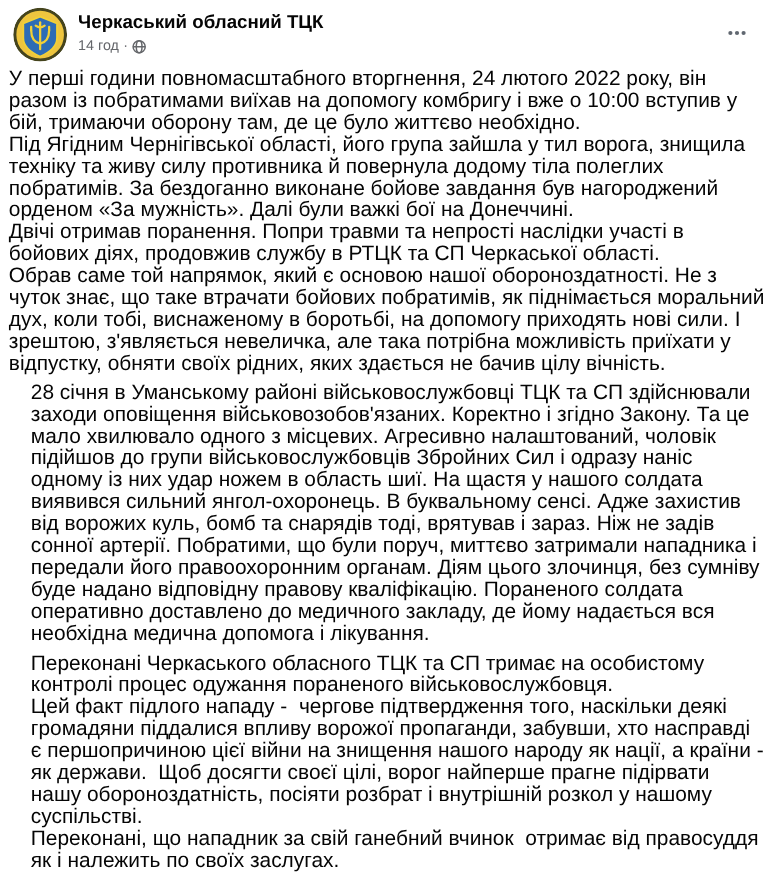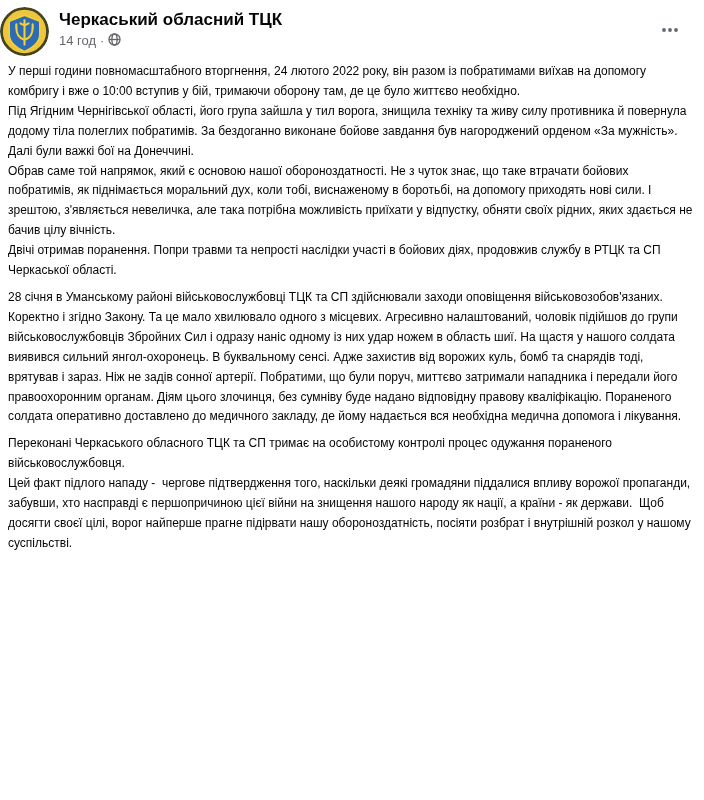--- a/index.html
+++ b/index.html
@@ -10,42 +10,42 @@
     overflow: hidden;
     font-family: "Liberation Sans", sans-serif;
     color: #050505;
   }
   .post { width: 704px; background: #ffffff; position: relative; }
 
   
   .post-header {
     display: flex;
     align-items: flex-start;
-    padding: 7px 16px 4px 0;
+    padding: 7px 16px 4px 12px;
     position: relative;
   }
   .avatar {
     width: 49px;
     height: 49px;
     border-radius: 50%;
     flex: 0 0 auto;
     cursor: pointer;
     display: block;
   }
   .header-text { margin-left: 10px; padding-top: 3px; }
   .page-name {
     font-size: 17px;
     font-weight: 700;
     color: #050505;
     line-height: 20px;
     cursor: pointer;
   }
   .meta {
     display: flex;
-    align-items: flex-start;
+    align-items: flex-end;
     gap: 4px;
     margin-top: 3px;
     font-size: 13px;
     color: #65676b;
     line-height: 16px;
   }
   .globe { display: inline-flex; align-items: center; }
   .more-btn {
     position: absolute;
     right: 18px;
@@ -55,25 +55,25 @@
     display: flex;
     align-items: center;
     justify-content: center;
     border-radius: 6px;
     cursor: pointer;
   }
 
   
   .post-body {
     padding: 2px 8px 0 8px;
-    font-size: 12px;
+    font-size: 19px;
     line-height: 19.9px;
     color: #050505;
   }
-  .block + .block { margin-top: 7px; }
+  .block + .block { margin-top: 7px; margin-left: 20px; }
   .para { white-space: pre-wrap; }
 </style>
 </head>
 <body>
 
 <div class="post">
 
   <div class="post-header">
 
     <svg class="avatar" viewBox="0 0 48 48" aria-hidden="true">
@@ -108,25 +108,26 @@
         <circle cx="10" cy="10" r="1.9" fill="#606770"></circle>
         <circle cx="16" cy="10" r="1.9" fill="#606770"></circle>
       </svg>
     </div>
   </div>
 
   <div class="post-body">
     <div class="block">
       <div class="para">У перші години повномасштабного вторгнення, 24 лютого 2022 року, він разом із побратимами виїхав на допомогу комбригу і вже о 10:00 вступив у бій, тримаючи оборону там, де це було життєво необхідно.</div>
       <div class="para">Під Ягідним Чернігівської області, його група зайшла у тил ворога, знищила техніку та живу силу противника й повернула додому тіла полеглих побратимів. За бездоганно виконане бойове завдання був нагороджений орденом «За мужність». Далі були важкі бої на Донеччині.</div>
+      <div class="para">Двічі отримав поранення. Попри травми та непрості наслідки участі в бойових діях, продовжив службу в РТЦК та СП Черкаської області.</div>
       <div class="para">Обрав саме той напрямок, який є основою нашої обороноздатності. Не з чуток знає, що таке втрачати бойових побратимів, як піднімається моральний дух, коли тобі, виснаженому в боротьбі, на допомогу приходять нові сили. І зрештою, з'являється невеличка, але така потрібна можливість приїхати у відпустку, обняти своїх рідних, яких здається не бачив цілу вічність.</div>
-      <div class="para">Двічі отримав поранення. Попри травми та непрості наслідки участі в бойових діях, продовжив службу в РТЦК та СП Черкаської області.</div>
     </div>
     <div class="block">
       <div class="para">28 січня в Уманському районі військовослужбовці ТЦК та СП здійснювали заходи оповіщення військовозобов'язаних. Коректно і згідно Закону. Та це мало хвилювало одного з місцевих. Агресивно налаштований, чоловік підійшов до групи військовослужбовців Збройних Сил і одразу наніс одному із них удар ножем в область шиї. На щастя у нашого солдата виявився сильний янгол-охоронець. В буквальному сенсі. Адже захистив від ворожих куль, бомб та снарядів тоді, врятував і зараз. Ніж не задів сонної артерії. Побратими, що були поруч, миттєво затримали нападника і передали його правоохоронним органам. Діям цього злочинця, без сумніву буде надано відповідну правову кваліфікацію. Пораненого солдата оперативно доставлено до медичного закладу, де йому надається вся необхідна медична допомога і лікування.</div>
     </div>
     <div class="block">
       <div class="para">Переконані Черкаського обласного ТЦК та СП тримає на особистому контролі процес одужання пораненого військовослужбовця.</div>
       <div class="para">Цей факт підлого нападу -  чергове підтвердження того, наскільки деякі громадяни піддалися впливу ворожої пропаганди, забувши, хто насправді є першопричиною цієї війни на знищення нашого народу як нації, а країни - як держави.  Щоб досягти своєї цілі, ворог найперше прагне підірвати нашу обороноздатність, посіяти розбрат і внутрішній розкол у нашому суспільстві.</div>
+      <div class="para">Переконані, що нападник за свій ганебний вчинок  отримає від правосуддя як і належить по своїх заслугах.</div>
     </div>
   </div>
 
 </div>
 
 </body></html>

